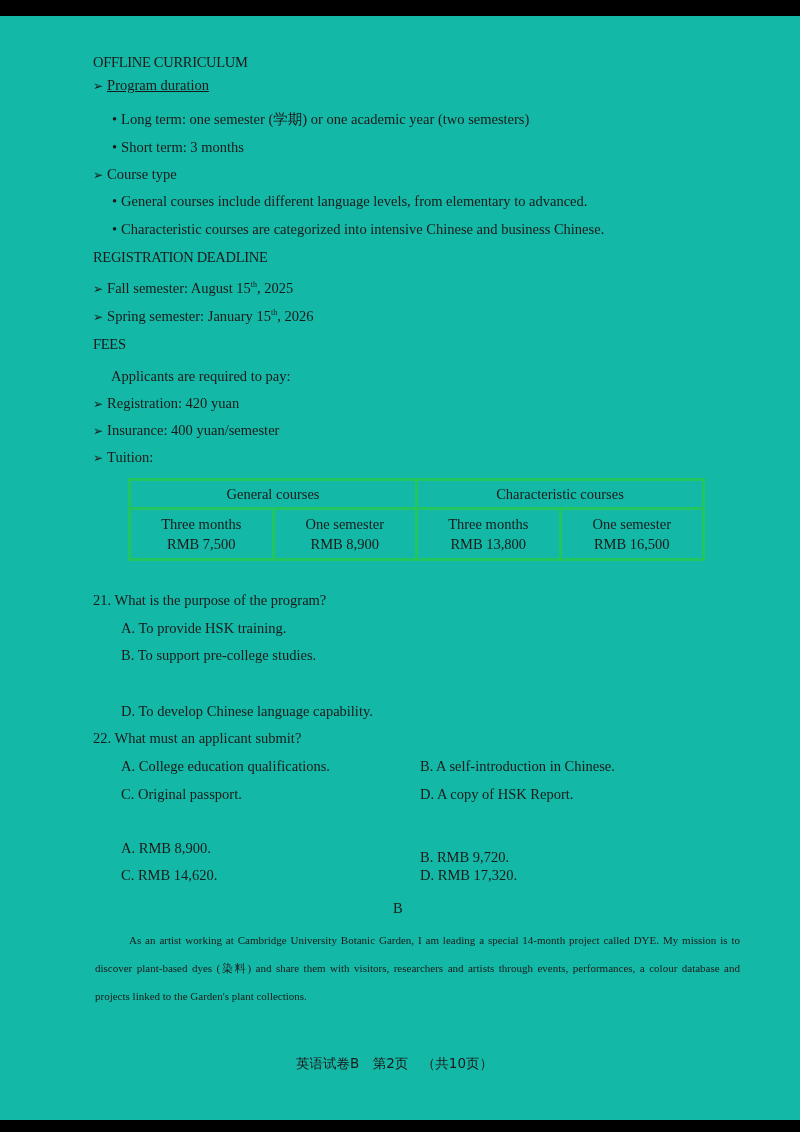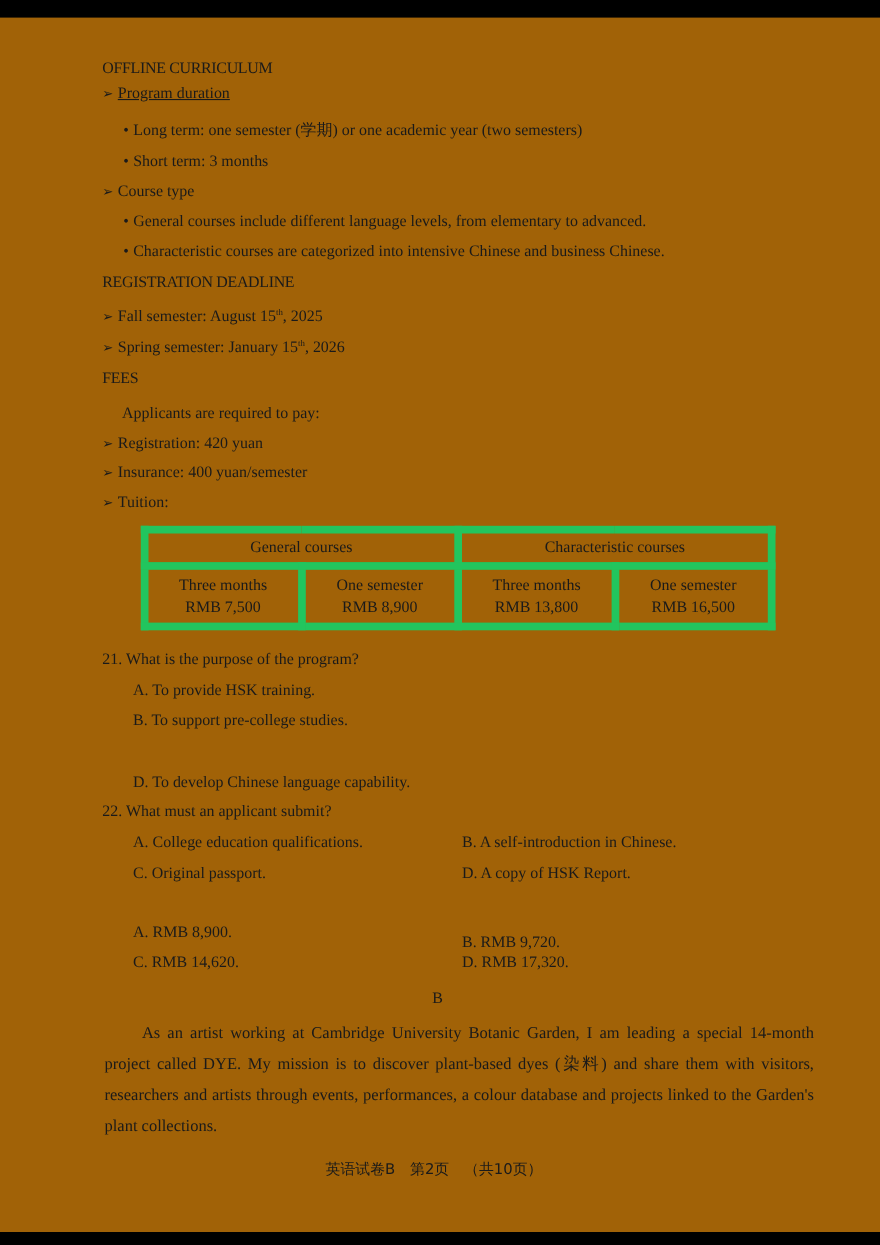--- a/index.html
+++ b/index.html
@@ -1,29 +1,29 @@
 <!DOCTYPE html>
 <html><head>
 <meta charset="utf-8">
 <style>
   html, body { margin:0; padding:0; }
   body { width:800px; height:1132px; background:#000; position:relative; overflow:hidden;
          font-family:"Liberation Serif", "DejaVu Serif", serif; color:#1a1a1a; }
-  .page { position:absolute; left:0; top:16px; width:800px; height:1104px; background:#a16207; }
+  .page { position:absolute; left:0; top:16px; width:800px; height:1104px; background:#14b8a6; }
   .abs { position:absolute; white-space:nowrap; font-size:14.5px; line-height:18px; }
   .heading { font-weight:normal; letter-spacing:-0.3px; font-size:14.5px; }
   .arrow { display:inline-block; margin-right:4px; font-size:12px; }
   .bullet { display:inline-block; margin-right:4px; }
   sup { font-size:8px; line-height:0; }
   table.fees { position:absolute; left:128px; top:462px; width:577px; border-collapse:collapse;
                font-size:14.5px; text-align:center; }
-  table.fees td { border:7px solid #22c55e; padding:0; }
+  table.fees td { border:3px solid #22c55e; padding:0; }
   table.fees tr.h td { height:26px; }
   table.fees tr.v td { height:48px; line-height:20px; }
-  .para { position:absolute; left:95px; width:645px; font-size:15px; line-height:28px; text-align:justify; }
+  .para { position:absolute; left:95px; width:645px; font-size:11px; line-height:28px; text-align:justify; }
   .para .first { display:inline-block; width:34px; }
 </style>
 </head>
 <body>
 
 <div class="page">
 
   <div class="abs heading" style="left:93px;top:37px;">OFFLINE CURRICULUM</div>
 
   <div class="abs" style="left:93px;top:60px;text-decoration:underline;">

